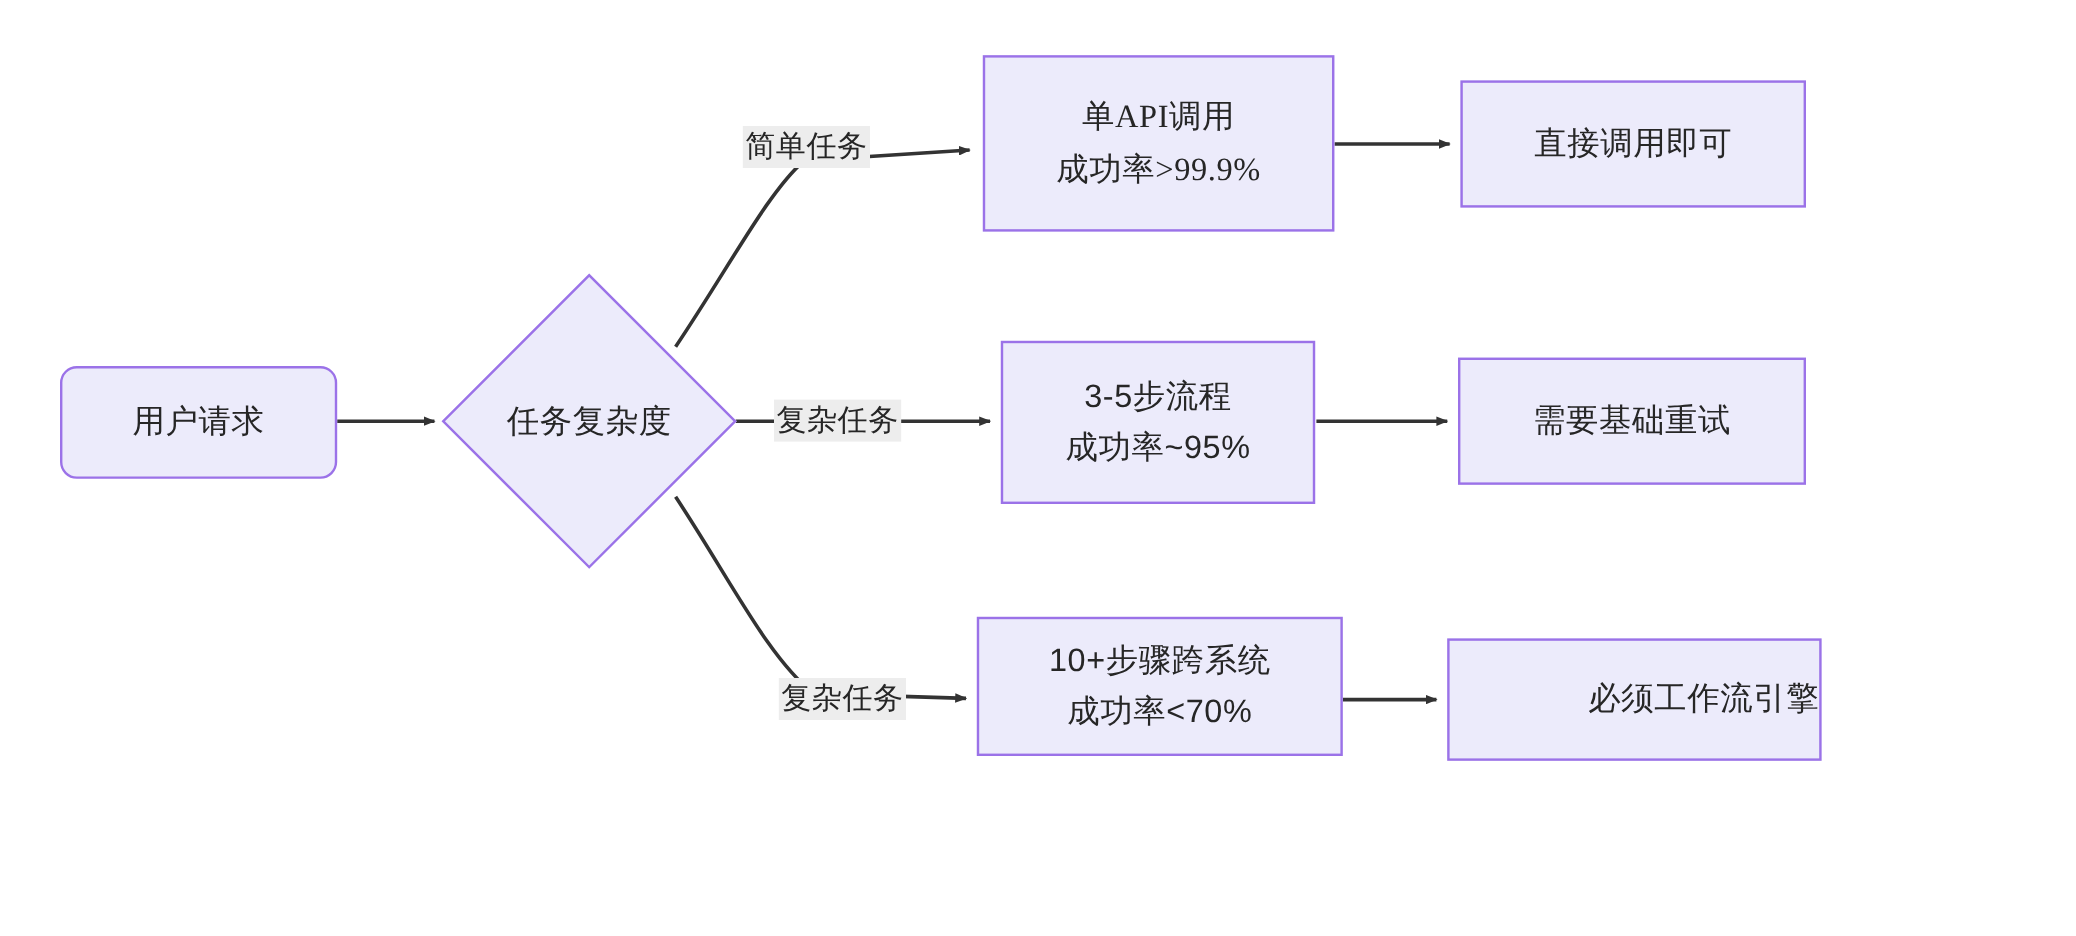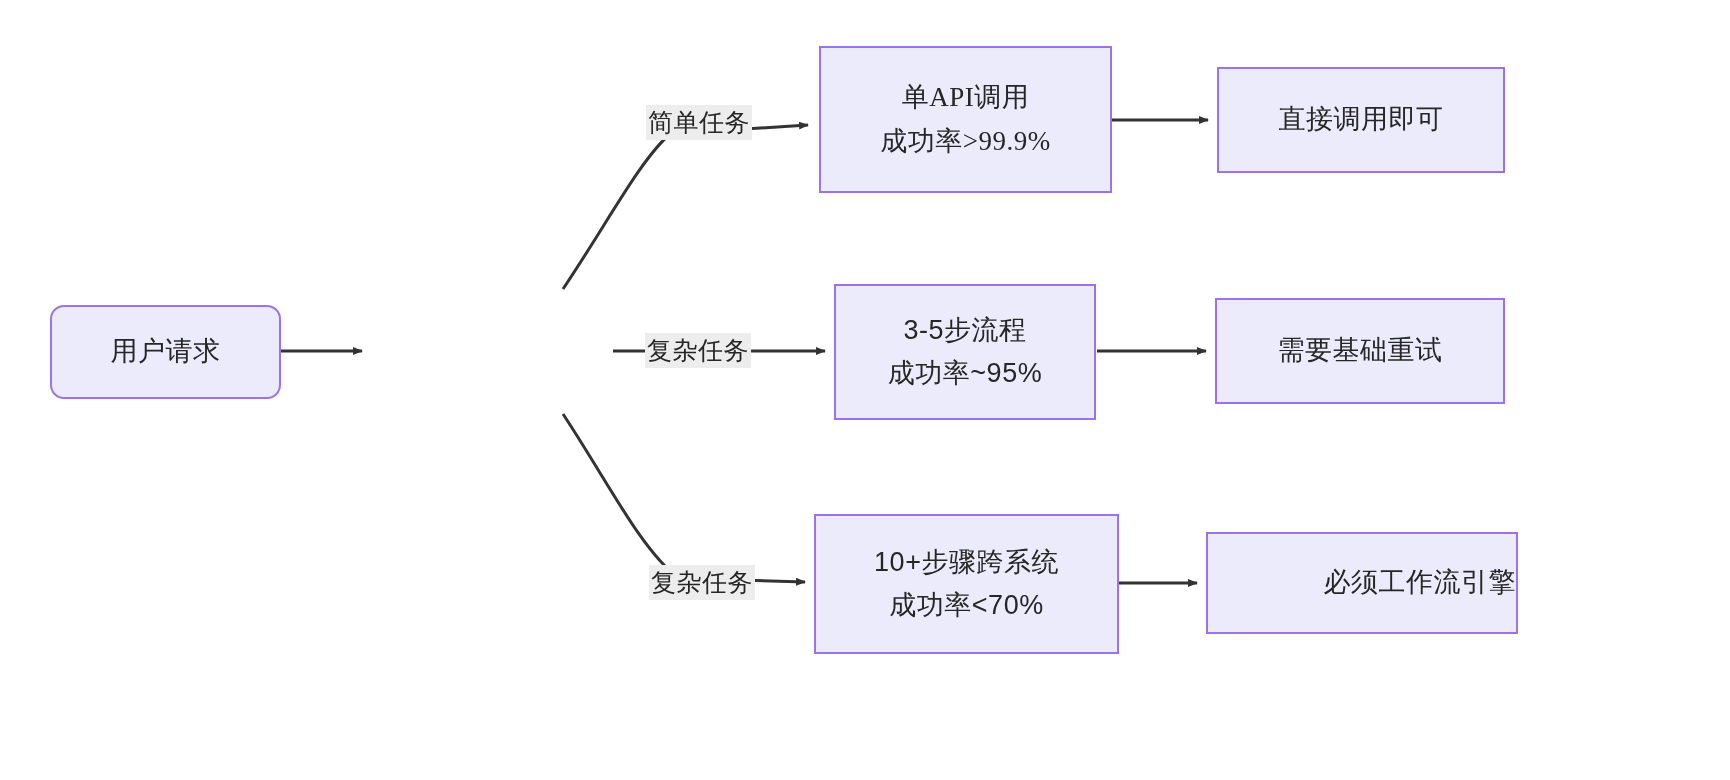--- a/index.html
+++ b/index.html
@@ -100,22 +100,26 @@
 
     <path d="M1097,351 L1206,351" stroke="#333333" stroke-width="3" fill="none" marker-end="url(#arrowhead)"></path>
 
     <path d="M1119,583 L1197,583" stroke="#333333" stroke-width="3" fill="none" marker-end="url(#arrowhead)"></path>
   </svg>
 
   <div class="node" style="left:50px; top:305px; width:231px; height:94px;border-radius:14px;">
     <span class="line1">用户请求</span>
   </div>
 
+  <div class="diamond-wrap" style="left:404px; top:264px; width:174px; height:174px;">
+    <div class="diamond-shape"></div>
+    <span class="diamond-label">任务复杂度</span>
+  </div>
 
-  <div class="edge-label" style="left:646px; top:105px;">
+  <div class="edge-label" style="left:619px; top:105px;">
     <span>简单任务</span>
   </div>
 
   <div class="edge-label" style="left:645px; top:333px;">
     <span>复杂任务</span>
   </div>
 
   <div class="edge-label" style="left:649px; top:565px;">
     <span>复杂任务</span>
   </div>
@@ -131,21 +135,21 @@
 
   <div class="node" style="left:834px; top:284px; width:262px; height:136px;">
     <span class="line1">3-5步流程</span>
     <span class="line2">成功率~95%</span>
   </div>
 
   <div class="node" style="left:1215px; top:298px; width:290px; height:106px;">
     <span class="line1">需要基础重试</span>
   </div>
 
-  <div class="node" style="left:814px; top:514px; width:305px; height:140px;align-items:center;">
+  <div class="node" style="left:814px; top:514px; width:305px; height:116px;align-items:center;">
     <span class="line1">10+步骤跨系统</span>
     <span class="line2">成功率&lt;70%</span>
   </div>
 
   <div class="node" style="left:1206px; top:532px; width:312px; height:102px;align-items:flex-end;">
     <span class="line1">必须工作流引擎</span>
   </div>
 
 </div>
 

